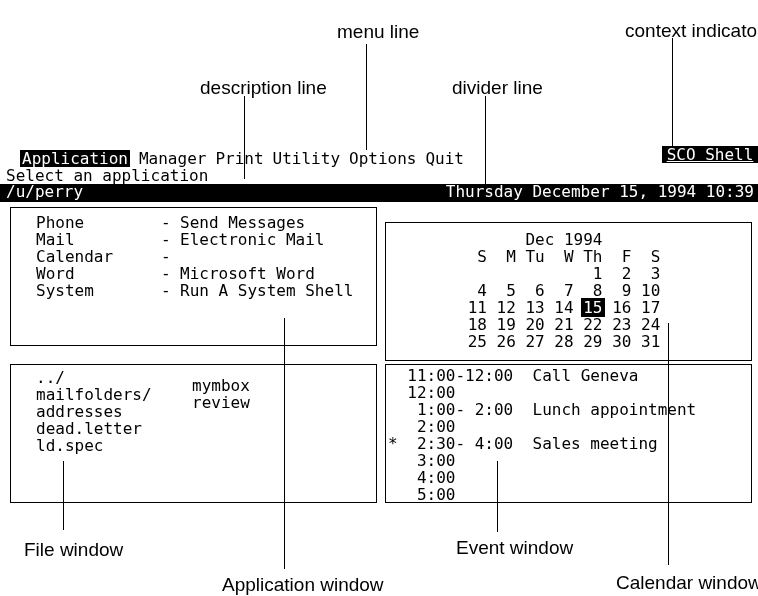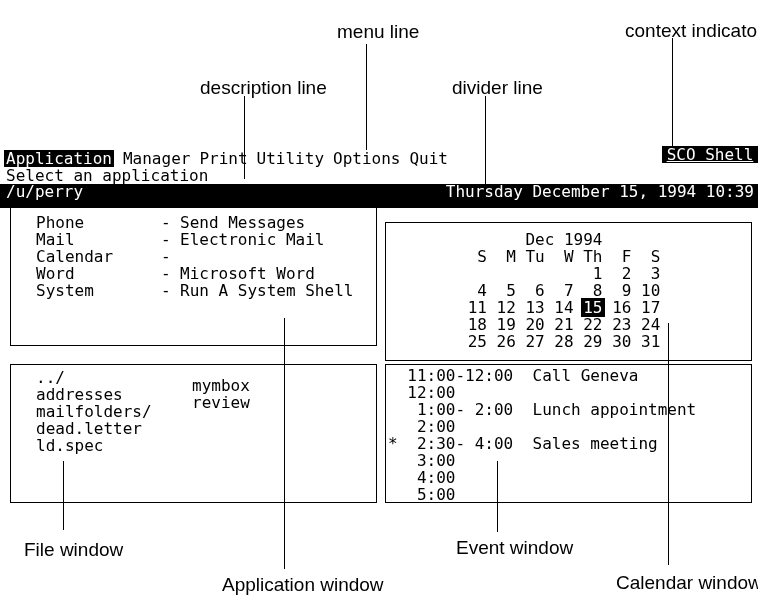--- a/index.html
+++ b/index.html
@@ -35,21 +35,21 @@
   .inv { background: #000; color: #fff; }
   .hdr-row { position: absolute; height: 17px; line-height: 17px; white-space: pre; z-index: 2; }
   .menu-item { display: inline-block; }
   .menu-item + .menu-item { margin-left: 9px; }
   .menu-hl { padding: 0 2px; }
   .ctx {
     position: absolute; left: 662px; top: 146px; width: 96px; height: 17px;
     line-height: 17px; text-align: center; z-index: 2; text-decoration: underline;
   }
   .statusbar {
-    position: absolute; left: 0; top: 184px; width: 758px; height: 24px;
+    position: absolute; left: 0; top: 184px; width: 758px; height: 18px;
     background: #000; z-index: 2;
   }
   .statusbar span {
     position: absolute; top: 0; height: 16px; line-height: 16px;
     color: #fff; white-space: pre;
   }
   .status-left { left: 6px; }
   .status-right { right: 4px; }
   
   .win {
@@ -83,21 +83,21 @@
 
   <div class="cline" style="left:366px; top:44px;  height:106px;"></div>
   <div class="cline" style="left:672px; top:38px;  height:108px;"></div>
   <div class="cline" style="left:244px; top:96px;  height:83px;"></div>
   <div class="cline" style="left:485px; top:96px;  height:89px;"></div>
   <div class="cline" style="left:63px;  top:461px; height:69px;"></div>
   <div class="cline" style="left:284px; top:318px; height:251px;"></div>
   <div class="cline" style="left:497px; top:461px; height:71px;"></div>
   <div class="cline" style="left:668px; top:323px; height:242px;"></div>
 
-  <div class="term hdr-row" style="left:4px; top:150px;"><span class="menu-item inv menu-hl">Application</span><span class="menu-item">Manager</span><span class="menu-item">Print</span><span class="menu-item">Utility</span><span class="menu-item">Options</span><span class="menu-item">Quit</span></div>
+  <div class="term hdr-row" style="left:20px; top:150px;"><span class="menu-item inv menu-hl">Application</span><span class="menu-item">Manager</span><span class="menu-item">Print</span><span class="menu-item">Utility</span><span class="menu-item">Options</span><span class="menu-item">Quit</span></div>
 
   <div class="term ctx inv">SCO Shell</div>
 
   <div class="term hdr-row" style="left:6px; top:167px;">Select an application</div>
 
   <div class="term statusbar">
       <span class="status-left">/u/perry</span>
       <span class="status-right">Thursday December 15, 1994 10:39</span>
     </div>
 
@@ -119,22 +119,22 @@
       <div class="wline">  4  5  6  7  8  9 10</div>
       <div class="wline"><span> 11 12 13 14 </span><span class="inv cal-sel">15</span><span> 16 17</span></div>
       <div class="wline"> 18 19 20 21 22 23 24</div>
       <div class="wline"> 25 26 27 28 29 30 31</div>
     </div>
   </div>
 
   <div class="win term" style="left:10px; top:364px;">
     <div class="win-inner" style="left:25px; top:4px;">
       <div class="wline">../</div>
+      <div class="wline">mailfolders/</div>
       <div class="wline">addresses</div>
-      <div class="wline">mailfolders/</div>
       <div class="wline">dead.letter</div>
       <div class="wline">ld.spec</div>
     </div>
     <div class="win-inner" style="left:181px; top:12px;">
       <div class="wline">mymbox</div>
       <div class="wline">review</div>
     </div>
   </div>
 
   <div class="win term" style="left:385px; top:364px;">

